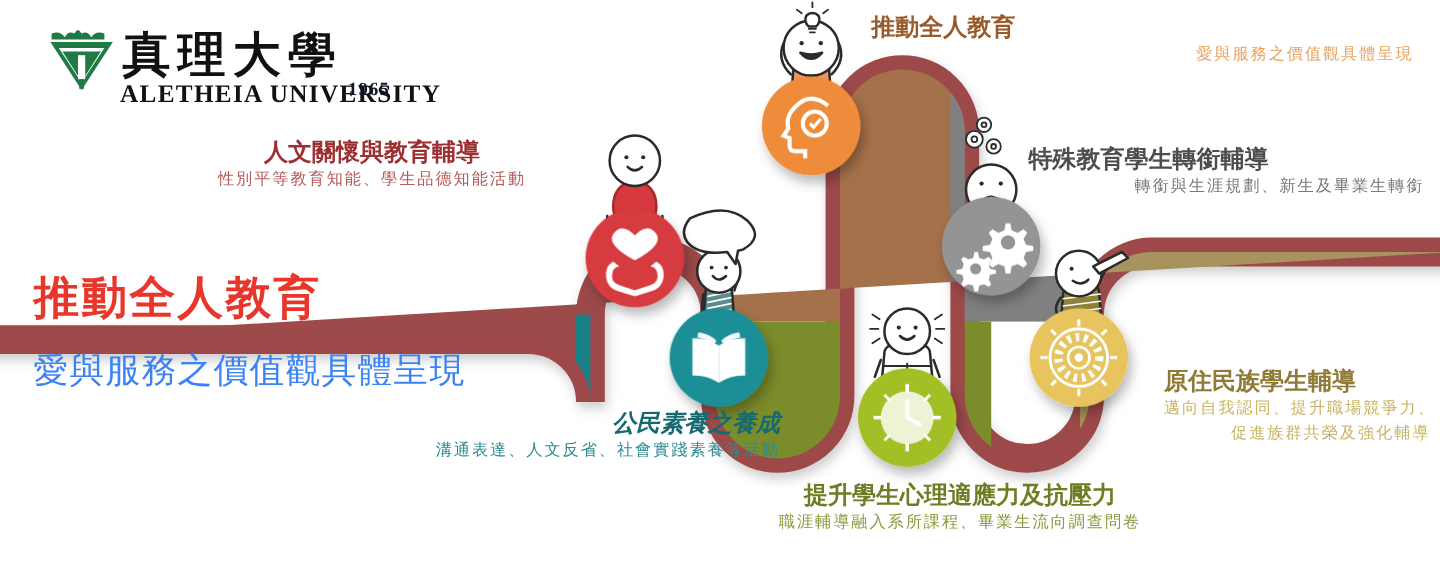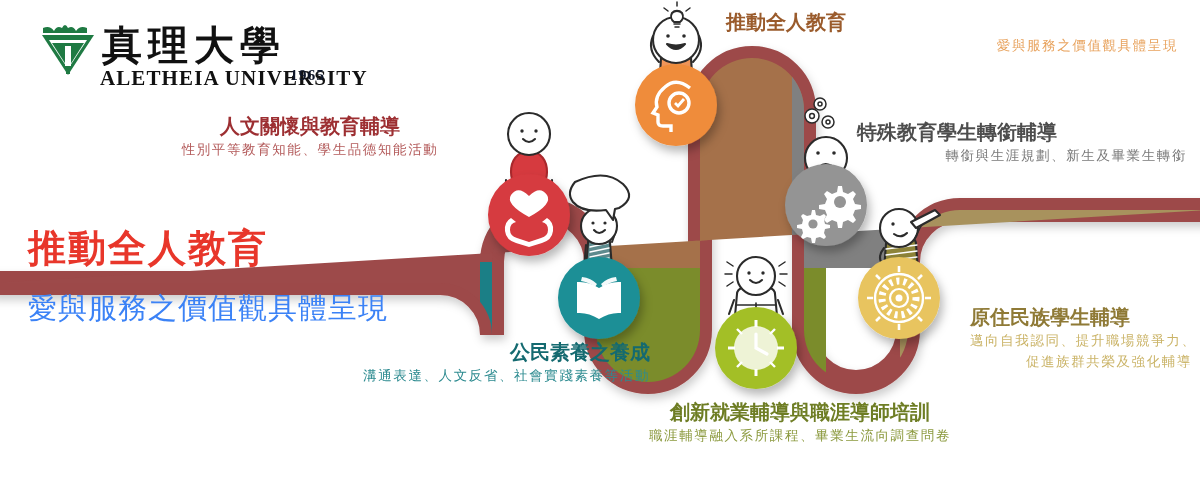--- a/index.html
+++ b/index.html
@@ -295,38 +295,38 @@
     <div class="h1">推動全人教育</div>
     <div class="h2">愛與服務之價值觀具體呈現</div>
   </div>
 
   <div class="node-label ta-r" style="left:130px;top:114px;width:360px;text-align:center;">
     <div class="title" style="color:#9d2f32;">人文關懷與教育輔導</div>
     <div class="sub" style="color:#b35a5a;">性別平等教育知能、學生品德知能活動</div>
   </div>
 
   <div class="node-label ta-r" style="left:270px;top:340px;width:380px;">
-    <div class="title" style="color:#146a70;">公民素養之養成</div>
+    <div class="title" style="color:#146a70;font-style:italic;">公民素養之養成</div>
     <div class="sub" style="color:#2d8b90;">溝通表達、人文反省、社會實踐素養等活動</div>
   </div>
 
   <div class="node-label ta-l" style="left:726px;top:10px;width:470px;">
     <div class="title" style="color:#9a5b2c;">推動全人教育</div>
     <div class="sub ta-r" style="color:#e8a35e;width:452px;">愛與服務之價值觀具體呈現</div>
   </div>
 
   <div class="node-label ta-l" style="left:857px;top:120px;width:340px;">
     <div class="title" style="color:#4d4d4d;">特殊教育學生轉銜輔導</div>
     <div class="sub ta-r" style="color:#7a7a7a;width:330px;">轉銜與生涯規劃、新生及畢業生轉銜</div>
   </div>
 
   <div class="node-label ta-l" style="left:970px;top:305px;width:230px;">
     <div class="title" style="color:#8f7a36;">原住民族學生輔導</div>
     <div class="sub ta-r" style="color:#cbb468;width:222px;">邁向自我認同、提升職場競爭力、</div>
     <div class="sub ta-r" style="color:#cbb468;width:222px;">促進族群共榮及強化輔導</div>
   </div>
 
   <div class="node-label" style="left:590px;top:400px;width:420px;text-align:center;">
-    <div class="title" style="color:#6e7d24;">創新就業輔導與職涯導師培訓</div>
+    <div class="title" style="color:#6e7d24;">提升學生心理適應力及抗壓力</div>
     <div class="sub" style="color:#8c9a3f;">職涯輔導融入系所課程、畢業生流向調查問卷</div>
   </div>
 
 </div>
 
 </body></html>

